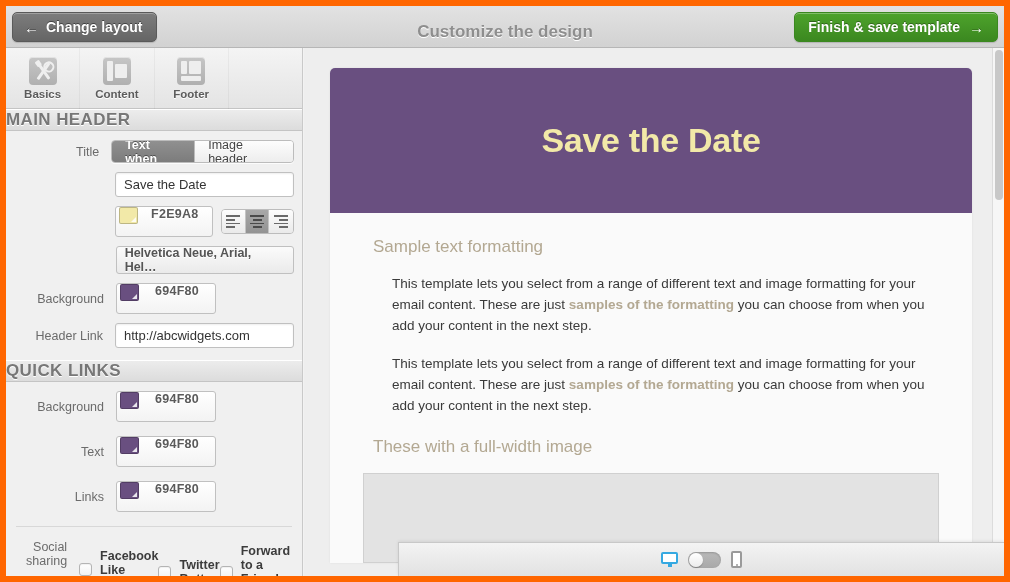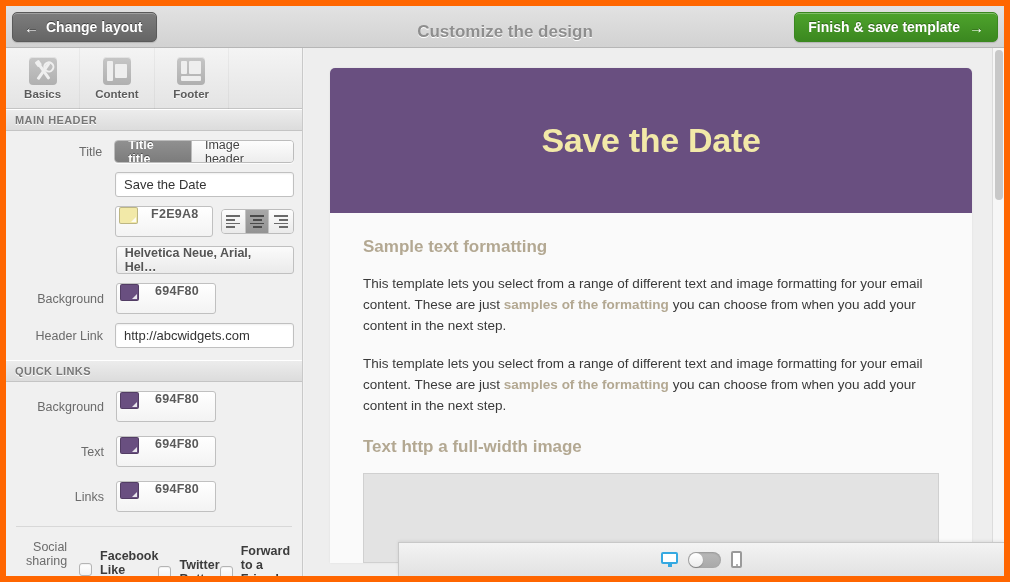--- a/index.html
+++ b/index.html
@@ -127,25 +127,25 @@
   .c-l  { left: 4px; top: 4px; width: 6px; height: 20px; border-radius: 1px; }
   .c-r  { left: 12px; top: 7px; width: 12px; height: 14px; border-radius: 1px; }
 
   
   .f-l   { left: 4px; top: 4px; width: 6px; height: 13px; border-radius: 1px; }
   .f-r   { left: 12px; top: 4px; width: 12px; height: 13px; border-radius: 1px; }
   .f-bot { left: 4px; top: 19px; width: 20px; height: 5px; border-radius: 1px; }
 
   .section-head {
     height: 22px; display: flex; align-items: center;
-    padding-left: 9px;
+    padding-left: 0;
     background: linear-gradient(to bottom, #ececec 0%, #dcdcdc 100%);
     border-top: 1px solid #fff;
     border-bottom: 1px solid #c4c4c4;
-    font-size: 11px; font-weight: bold; color: #777;
+    font-size: 17px; font-weight: bold; color: #777;
     letter-spacing: .4px; text-shadow: 0 1px 0 #fff;
   }
 
   .row {
     display: flex; align-items: center;
     padding: 0 8px 0 0; margin-top: 9px;
   }
   .row-label {
     width: 110px; text-align: right; padding-right: 12px;
     font-size: 12.5px; color: #6b6b6b;
@@ -274,26 +274,27 @@
     height: 145px;
     border-radius: 5px 5px 0 0;
     display: flex; align-items: center; justify-content: center;
   }
   .email-title {
     font-size: 34px; font-weight: bold;
     letter-spacing: -.3px;
   }
   .email-body { padding: 24px 33px 0 33px; }
   .sec-title {
-    font-size: 17px; font-weight: bold;
+    font-size: 17px; font-weight: normal;
     margin-bottom: 16px;
+    margin-left: 10px;
   }
   .para {
     font-size: 13.5px; color: #3a3a3a;
-    line-height: 21px; margin-bottom: 17px;
+    line-height: 21px; margin-bottom: 17px; margin-left: 29px;
   }
   .link-txt { font-weight: bold; }
   .img-ph {
     height: 90px;
     background: #e3e3e3;
     border: 1px solid #d0d0d0;
     margin-top: 4px;
   }
 
   .scroll-track {
@@ -397,21 +398,21 @@
         </div>
         <div class="tab-label">Footer</div>
       </div>
     </div>
 
     <div class="section-head">MAIN HEADER</div>
 
     <div class="row">
       <div class="row-label">Title</div>
       <div class="seg">
-        <div class="seg-btn on">Title title</div>
+        <div class="seg-btn on">Text when</div>
         <div class="seg-btn">Image header</div>
       </div>
     </div>
 
     <div class="row">
       <div class="row-label empty"></div>
       <input class="text-input" value="Save the Date" style="">
     </div>
 
     <div class="row">
@@ -513,21 +514,21 @@
         <div class="email-title" id="em-title" style="color: rgb(242, 233, 168);">Save the Date</div>
       </div>
       <div class="email-body">
         <div class="sec-title tinted" style="color: rgb(179, 168, 146);">Sample text formatting</div>
         <div class="para">
           <span>This template lets you select from a range of different text and image formatting for your email content. These are just </span><span class="link-txt linked" style="color: rgb(179, 168, 146);">samples of the formatting</span><span> you can choose from when you add your content in the next step.</span>
         </div>
         <div class="para">
           <span>This template lets you select from a range of different text and image formatting for your email content. These are just </span><span class="link-txt linked" style="color: rgb(179, 168, 146);">samples of the formatting</span><span> you can choose from when you add your content in the next step.</span>
         </div>
-        <div class="sec-title tinted" style="margin-top: 21px; color: rgb(179, 168, 146);">Text http a full-width image</div>
+        <div class="sec-title tinted" style="margin-top: 21px; color: rgb(179, 168, 146);">These with a full-width image</div>
         <div class="img-ph"></div>
       </div>
     </div>
   </div>
 
   <div class="scroll-track">
     <div class="scroll-thumb"></div>
   </div>
 
   <div class="device-bar">

